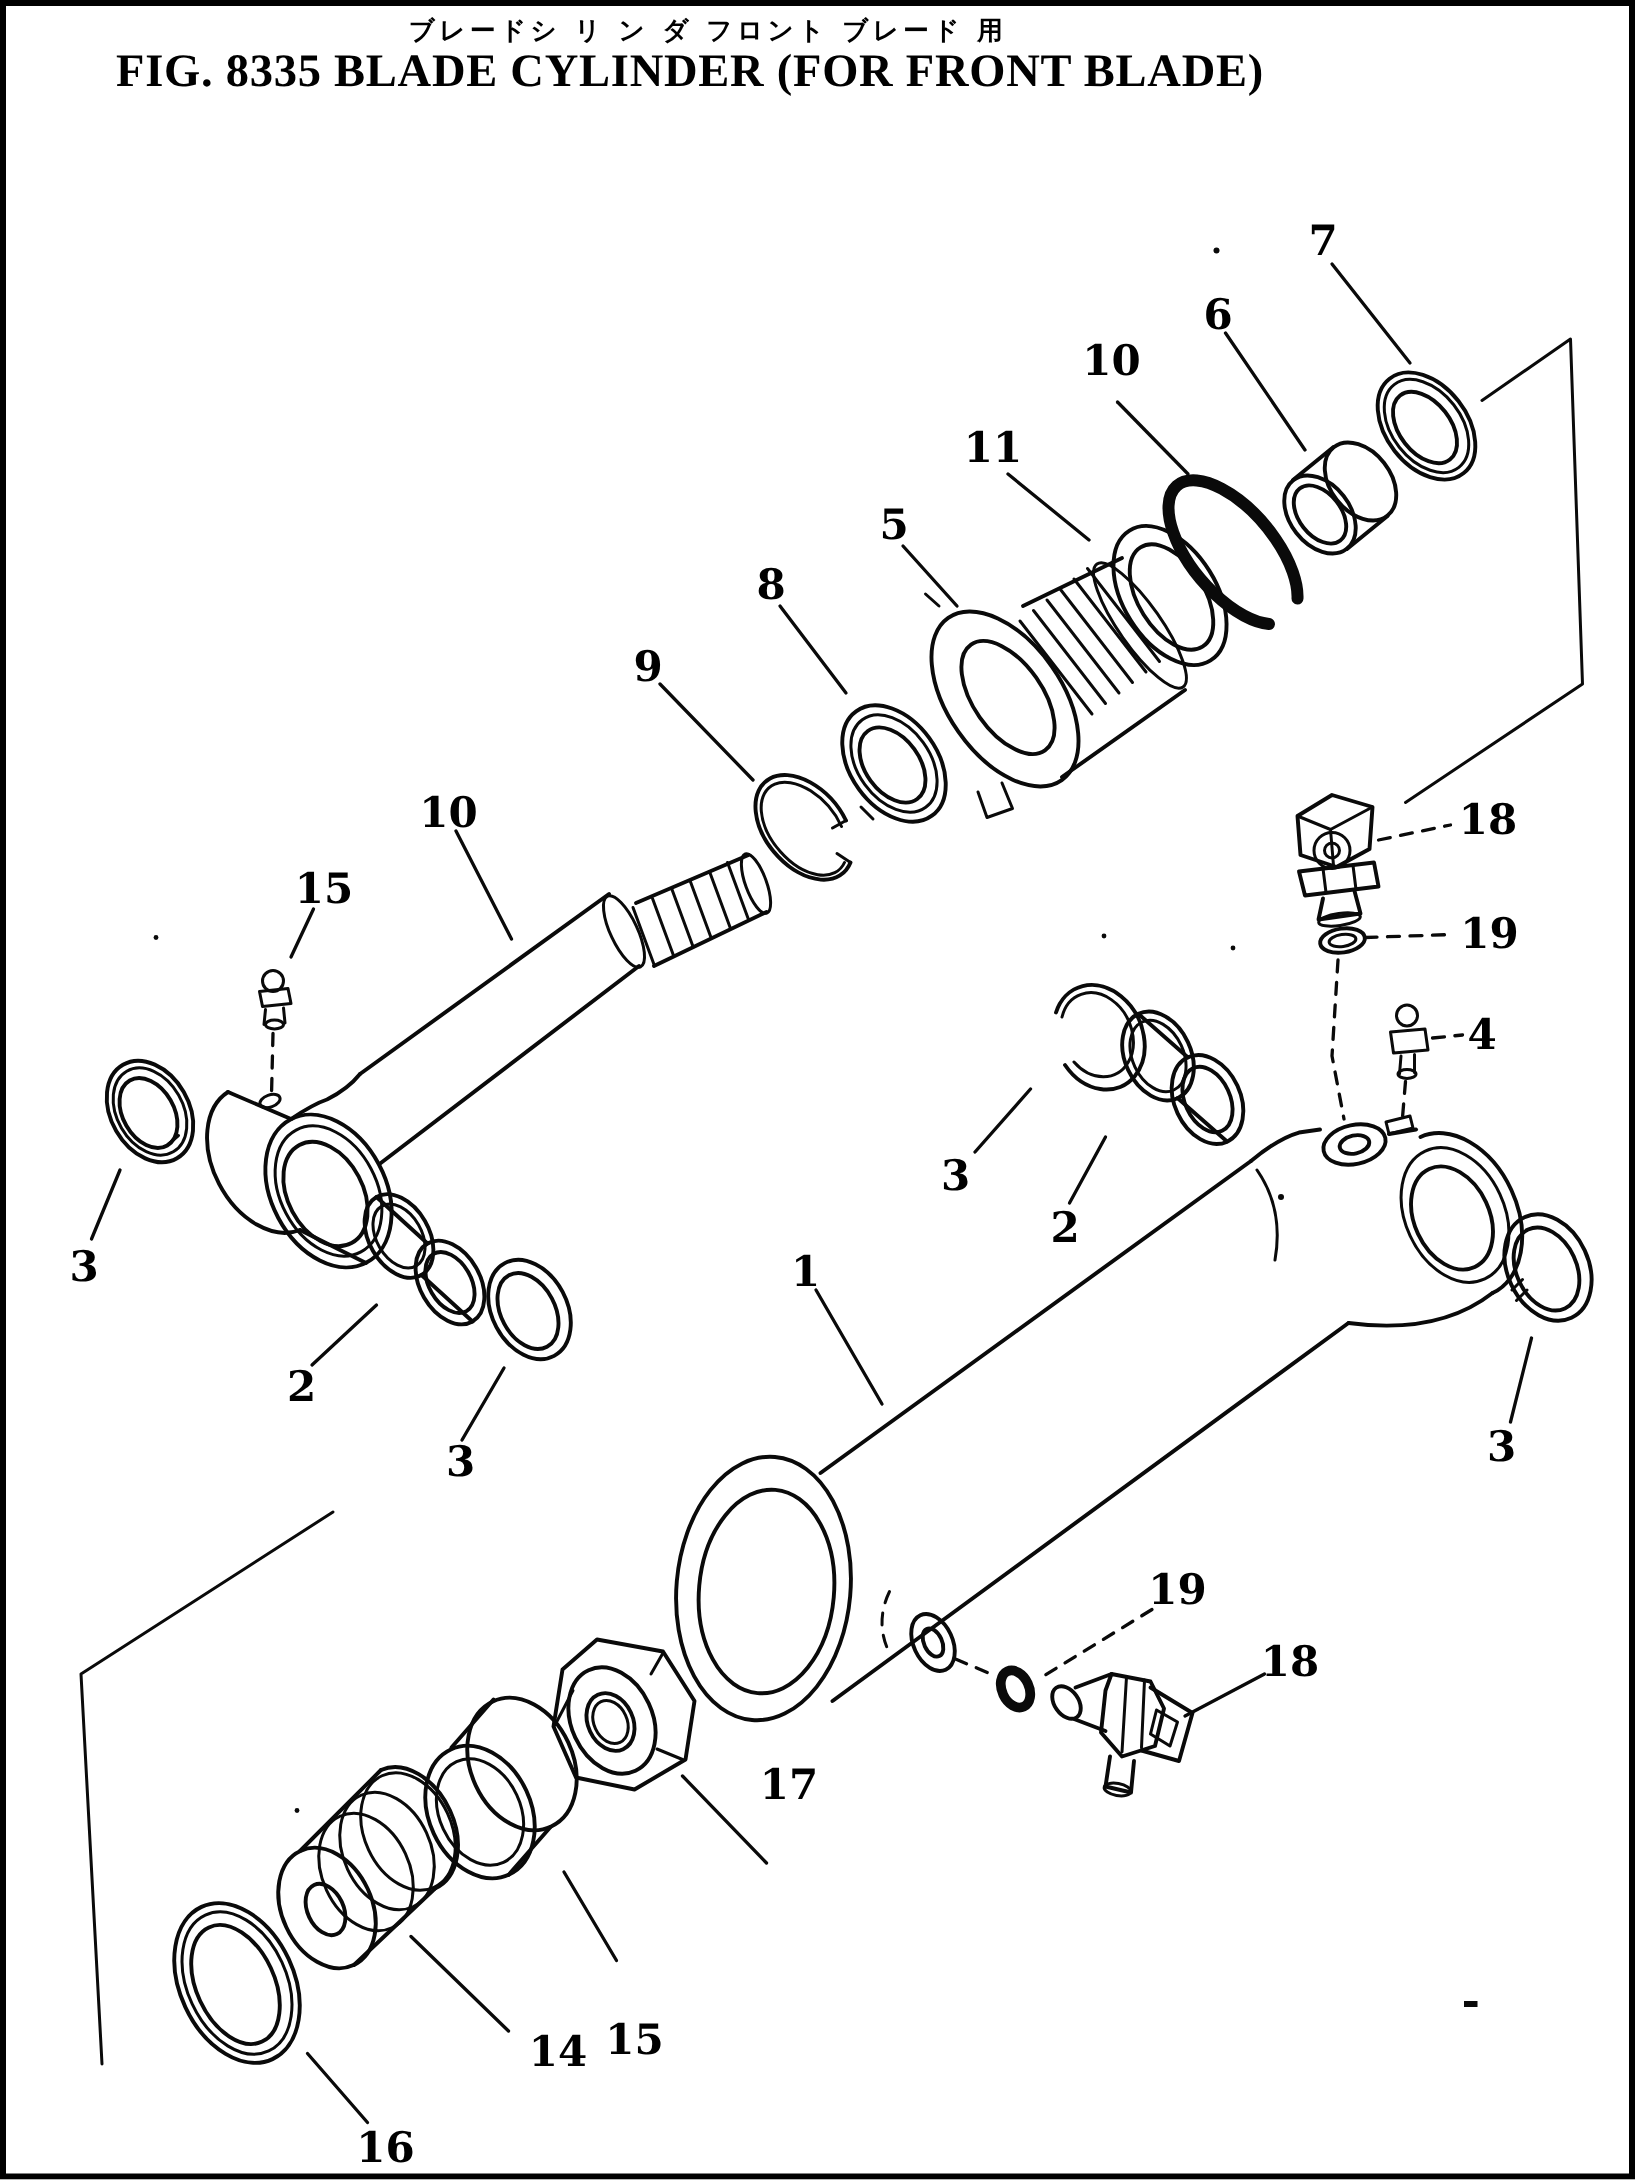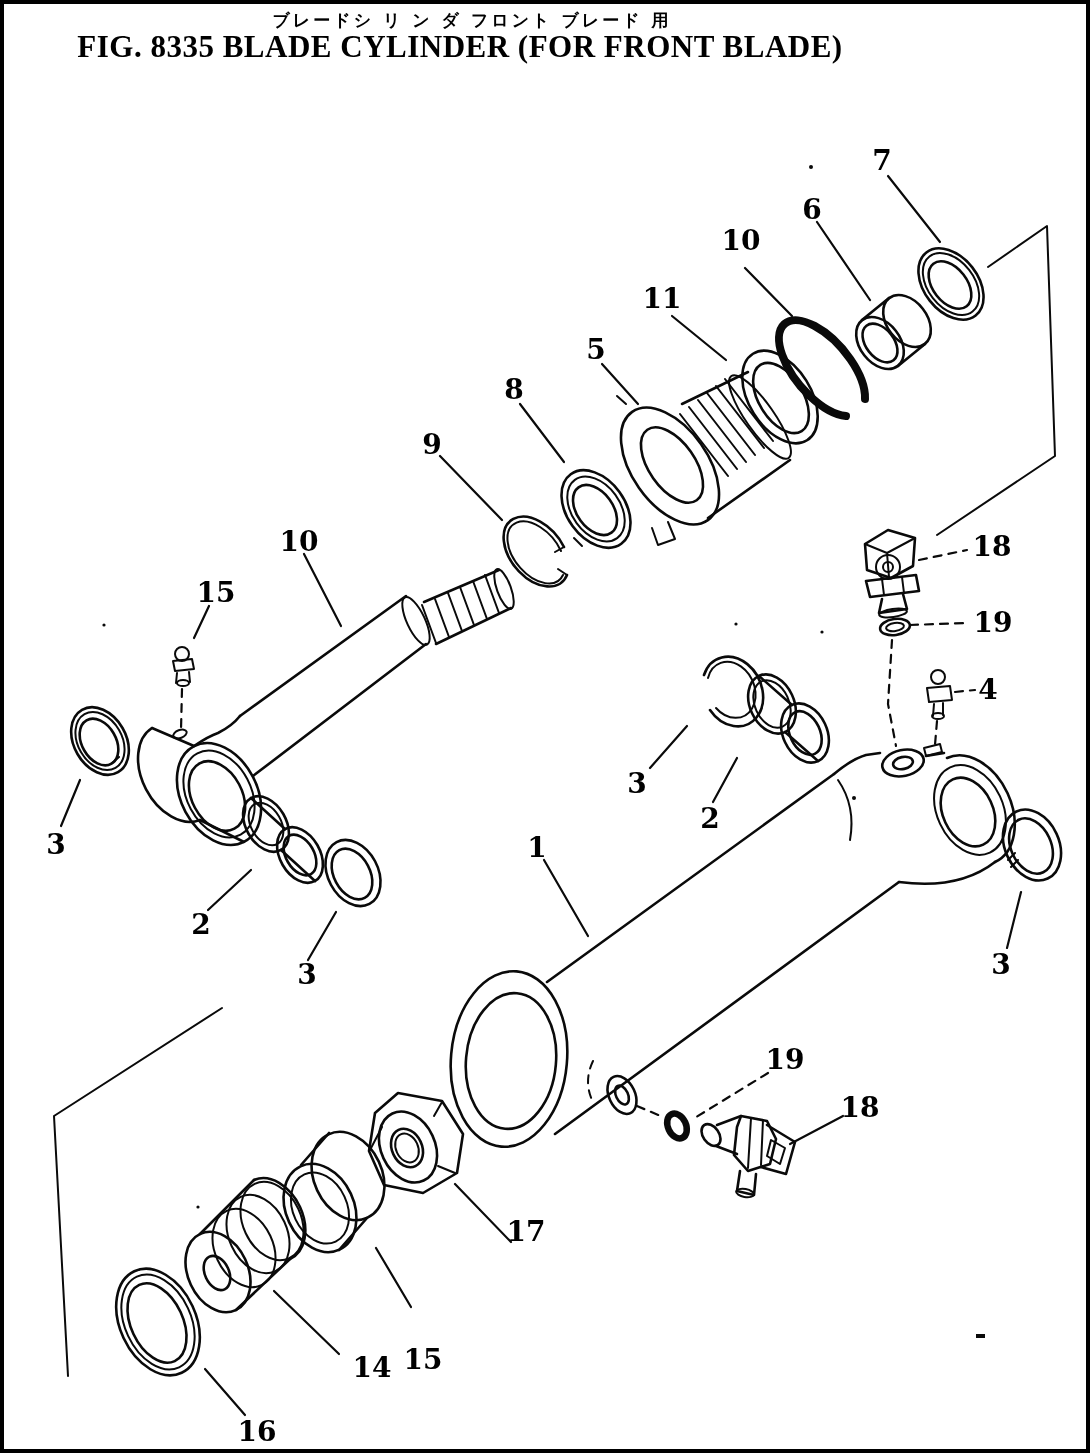--- a/index.html
+++ b/index.html
@@ -326,18 +326,18 @@
   <div class="callout" style="left:303px;top:971px">3</div>
   <div class="callout" style="left:533px;top:844px">1</div>
   <div class="callout" style="left:633px;top:780px">3</div>
   <div class="callout" style="left:706px;top:815px">2</div>
   <div class="callout" style="left:988px;top:543px">18</div>
   <div class="callout" style="left:989px;top:619px">19</div>
   <div class="callout" style="left:984px;top:686px">4</div>
   <div class="callout" style="left:997px;top:961px">3</div>
   <div class="callout" style="left:781px;top:1056px">19</div>
   <div class="callout" style="left:856px;top:1104px">18</div>
-  <div class="callout" style="left:522px;top:1228px">17</div>
+  <div class="callout" style="left:522px;top:1186px">17</div>
   <div class="callout" style="left:419px;top:1356px">15</div>
   <div class="callout" style="left:368px;top:1364px">14</div>
   <div class="callout" style="left:253px;top:1428px">16</div>
 
 </div>
 
 </body></html>

